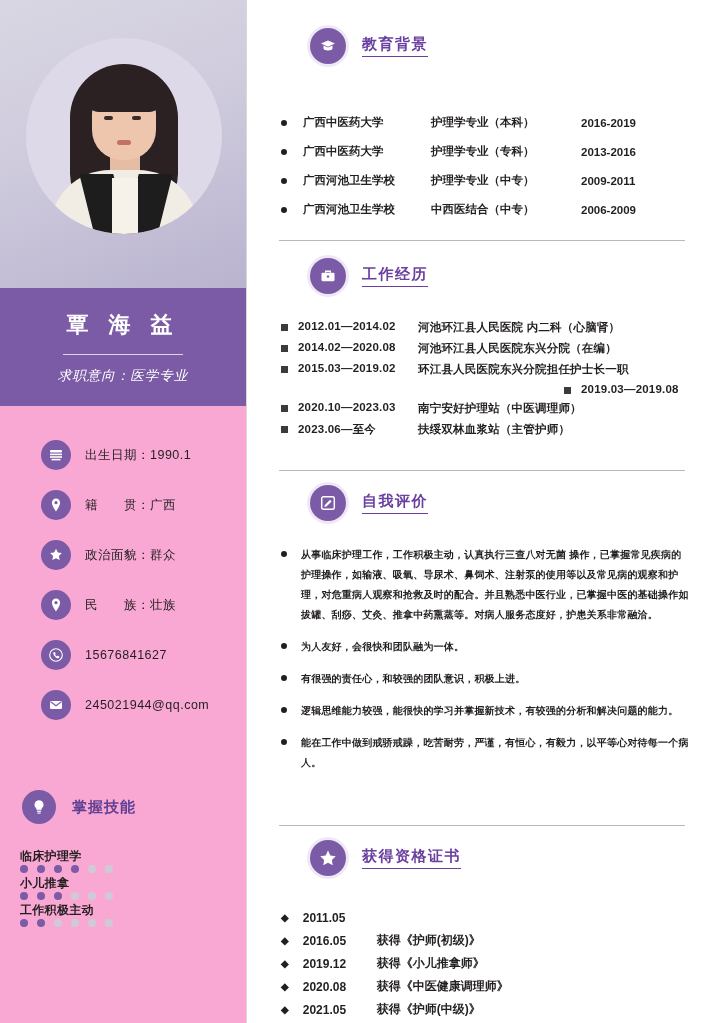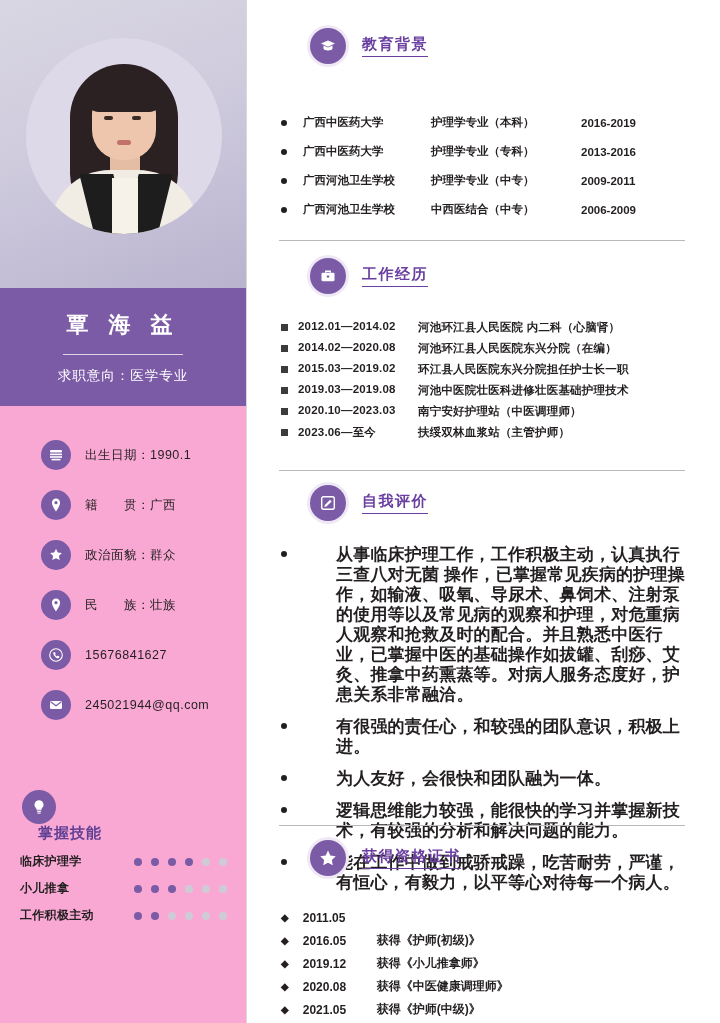--- a/index.html
+++ b/index.html
@@ -101,20 +101,21 @@
   .name-rule {
     width: 120px;
     height: 1px;
     background: rgba(255,255,255,.75);
     margin: 14px auto 0 auto;
   }
   .objective-text {
     margin-top: 12px;
     font-size: 13.5px;
     letter-spacing: 1px;
+    font-style: italic;
   }
   .info-list {
     position: absolute;
     left: 0; top: 430px;
     width: 246px;
   }
   .info-row {
     display: flex;
     align-items: center;
     height: 50px;
@@ -136,39 +137,40 @@
   .info-label {
     margin-left: 14px;
     font-size: 12.5px;
     color: #231f20;
     letter-spacing: .5px;
   }
   .skills-head {
     position: absolute;
     left: 22px; top: 790px;
     display: flex;
-    flex-direction: column;
+    align-items: center;
   }
   .skills-head .info-icon { width: 34px; height: 34px; }
   .skills-title {
     margin-left: 16px;
     font-size: 15px;
     color: #5f3f92;
     font-weight: bold;
     letter-spacing: 1px;
   }
   .skill-rows {
     position: absolute;
     left: 20px; top: 848px;
     width: 216px;
   }
   .skill-row {
     display: flex;
-    align-items: center;
+    align-items: flex-start;
     height: 27px;
+    flex-direction: column;
   }
   .skill-name {
     width: 116px;
     font-size: 12px;
     color: #231f20;
     font-weight: bold;
     letter-spacing: .3px;
   }
   .dots { display: flex; align-items: center; }
   .dot {
@@ -271,26 +273,25 @@
     margin-bottom: 12px;
   }
   .eval-bullet {
     width: 6px; height: 6px; border-radius: 50%;
     background: #231f20;
     margin-right: 14px;
     margin-top: 6px;
     flex: 0 0 auto;
   }
   .eval-text {
-    font-size: 17px;
+    font-size: 10px;
     line-height: 20px;
     color: #231f20;
     font-weight: bold;
     letter-spacing: .2px;
-    margin-left: 35px;
   }
   
   .cert-list { position: absolute; left: 34px; top: 66px; width: 410px; }
   .cert-row {
     display: flex;
     align-items: center;
     height: 23px;
     font-size: 12px;
     color: #231f20;
     font-weight: bold;
@@ -512,21 +513,20 @@
           <span class="work-desc">河池环江县人民医院东兴分院（在编）</span>
         </div>
         <div class="work-row">
           <span class="work-sq"></span>
           <span class="work-date">2015.03—2019.02</span>
           <span class="work-desc">环江县人民医院东兴分院担任护士长一职</span>
         </div>
         <div class="work-row">
           <span class="work-sq"></span>
           <span class="work-date">2019.03—2019.08</span>
-          <span class="work-desc">河池中医院壮医科进修壮医基础护理技术</span>
         </div>
         <div class="work-row">
           <span class="work-sq"></span>
           <span class="work-date">2020.10—2023.03</span>
           <span class="work-desc">南宁安好护理站（中医调理师）</span>
         </div>
         <div class="work-row">
           <span class="work-sq"></span>
           <span class="work-date">2023.06—至今</span>
           <span class="work-desc">扶绥双林血浆站（主管护师）</span>
@@ -545,25 +545,25 @@
         </span>
         <span class="sec-title">自我评价</span>
       </div>
       <div class="eval-list">
         <div class="eval-item">
           <span class="eval-bullet"></span>
           <span class="eval-text">从事临床护理工作，工作积极主动，认真执行三查八对无菌 操作，已掌握常见疾病的护理操作，如输液、吸氧、导尿术、鼻饲术、注射泵的使用等以及常见病的观察和护理，对危重病人观察和抢救及时的配合。并且熟悉中医行业，已掌握中医的基础操作如拔罐、刮痧、艾灸、推拿中药熏蒸等。对病人服务态度好，护患关系非常融洽。</span>
         </div>
         <div class="eval-item">
           <span class="eval-bullet"></span>
-          <span class="eval-text">有很强的责任心，和较强的团队意识，积极上进。</span>
+          <span class="eval-text">为人友好，会很快和团队融为一体。</span>
         </div>
         <div class="eval-item">
           <span class="eval-bullet"></span>
-          <span class="eval-text">为人友好，会很快和团队融为一体。</span>
+          <span class="eval-text">有很强的责任心，和较强的团队意识，积极上进。</span>
         </div>
         <div class="eval-item">
           <span class="eval-bullet"></span>
           <span class="eval-text">逻辑思维能力较强，能很快的学习并掌握新技术，有较强的分析和解决问题的能力。</span>
         </div>
         <div class="eval-item">
           <span class="eval-bullet"></span>
           <span class="eval-text">能在工作中做到戒骄戒躁，吃苦耐劳，严谨，有恒心，有毅力，以平等心对待每一个病人。</span>
         </div>
       </div>

